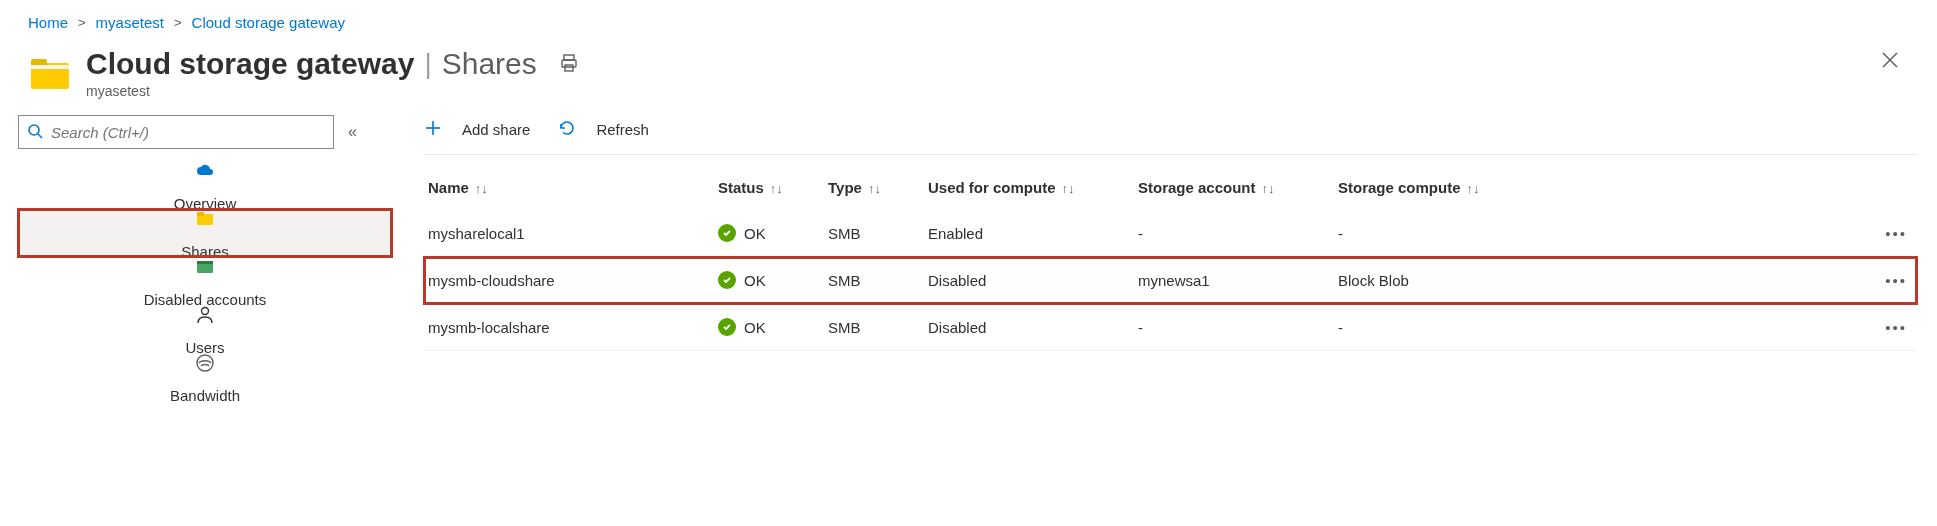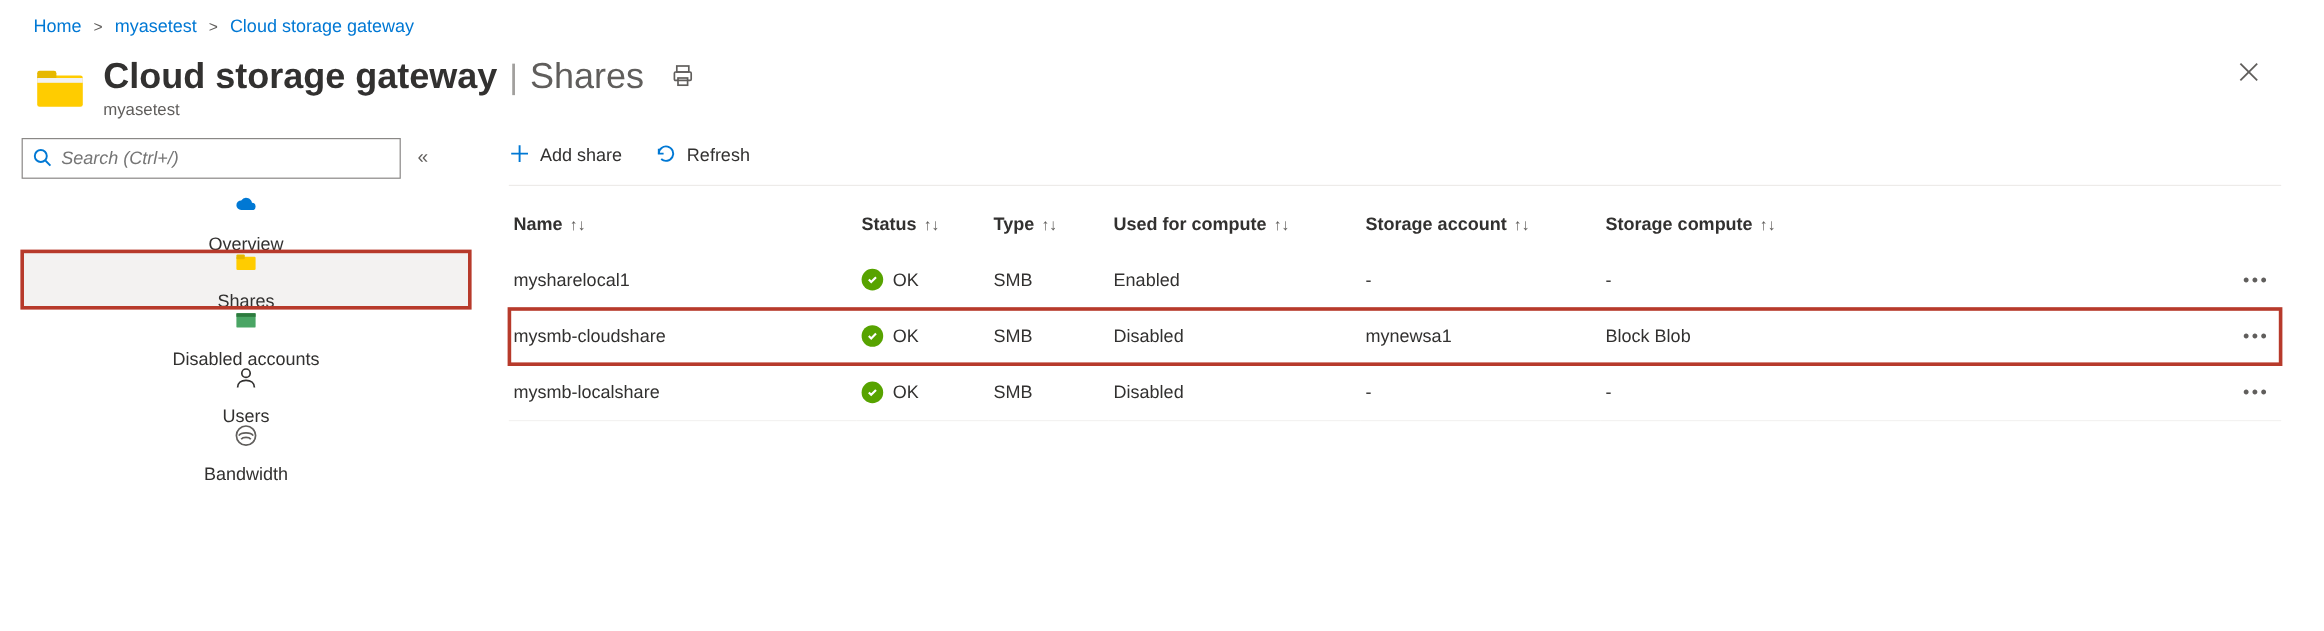--- a/index.html
+++ b/index.html
@@ -4,21 +4,21 @@
 <style>
   * { box-sizing: border-box; }
   body {
     margin: 0;
     font-family: "Segoe UI", -apple-system, BlinkMacSystemFont, sans-serif;
     font-size: 14px;
     color: #323130;
     background: #fff;
     width: 1937px;
   }
-  .container { padding: 0 16px 12px 0; }
+  .container { padding: 0 0 12px 0; }
   .breadcrumb {
     display: flex;
     align-items: center;
     gap: 10px;
     padding: 14px 28px 10px 28px;
     font-size: 15px;
   }
   .breadcrumb a { color: #0078d4; text-decoration: none; cursor: pointer; }
   .breadcrumb .sep { color: #605e5c; font-size: 13px; }
   .header {
@@ -88,21 +88,21 @@
   }
   .toolbar {
     display: flex; align-items: center; gap: 28px;
     height: 40px;
     border-bottom: 1px solid #edebe9;
     padding-bottom: 10px;
     margin-bottom: 10px;
   }
   .toolbar-btn {
     display: flex; align-items: center;
-    gap: 8px;
+    gap: 20px;
     color: #323130;
     cursor: pointer;
     font-size: 15px;
   }
   .toolbar-btn .ico { color: #0078d4; }
   table.shares {
     width: 100%;
     border-collapse: collapse;
   }
   table.shares th {

